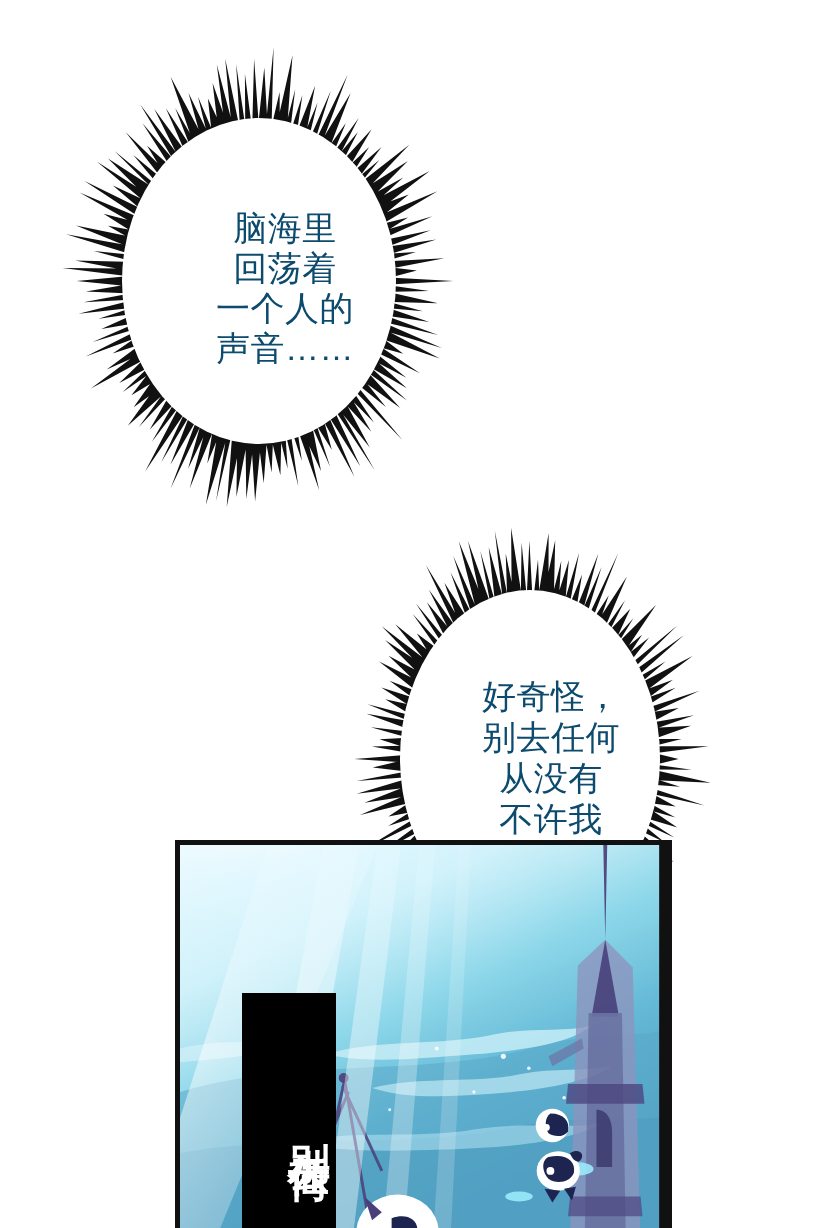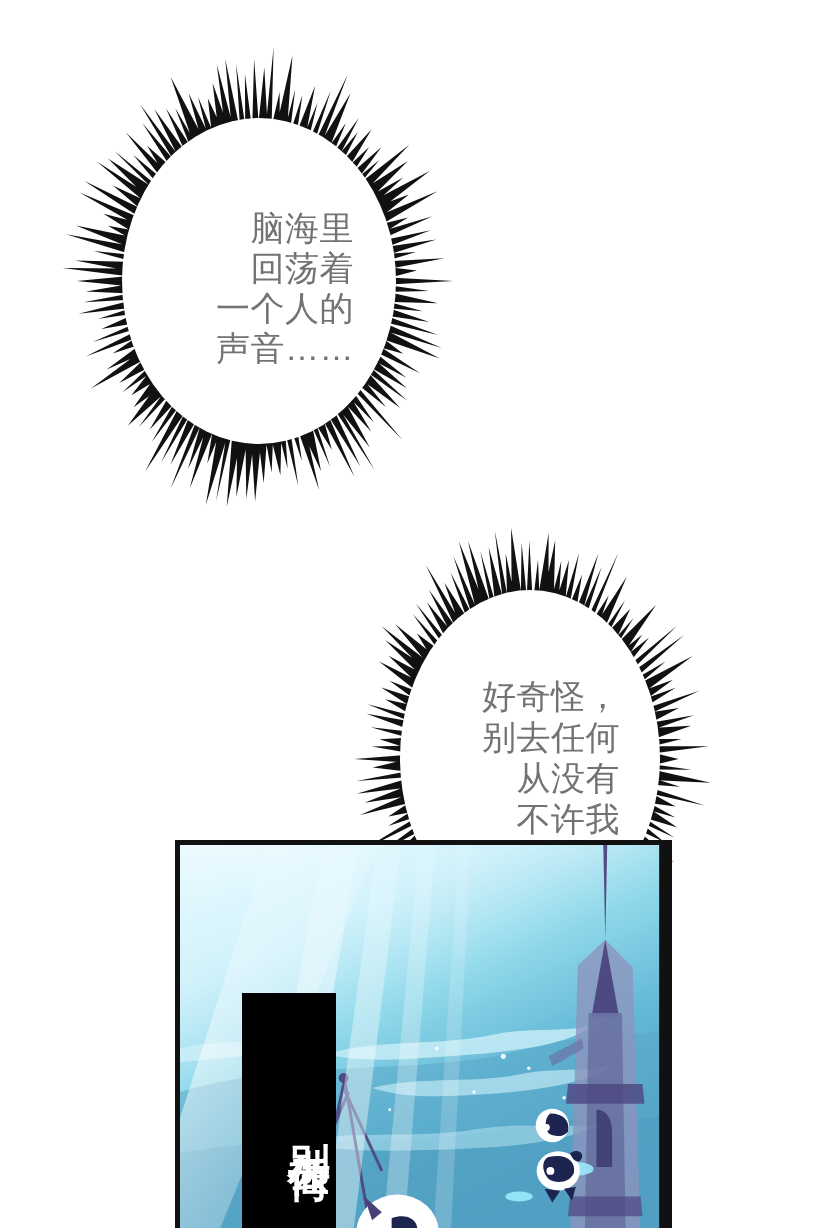--- a/index.html
+++ b/index.html
@@ -16,25 +16,25 @@
   }
 
   
   .burst{
     position:absolute;
     overflow:visible;
   }
   .burst svg{display:block;width:100%;height:100%;overflow:visible;}
   .burst .bubble-text{
     position:absolute;
-    color:#737373;
+    color:#0c4a6e;
     white-space:pre-line;
     letter-spacing:.5px;
     font-weight:500;
-    text-align:right;
+    text-align:center;
   }
 
   #burst-1{left:44px;top:40px;width:430px;height:482px;}
   #burst-1 .bubble-text{
     left:172px;top:168px;
     font-size:34px;
     line-height:40px;
   }
 
   #burst-2{left:318px;top:508px;width:424px;height:500px;}

